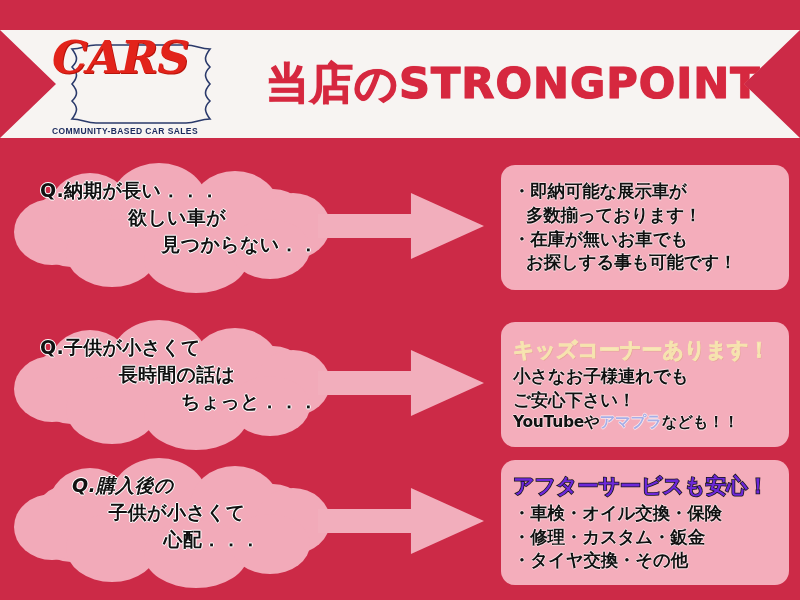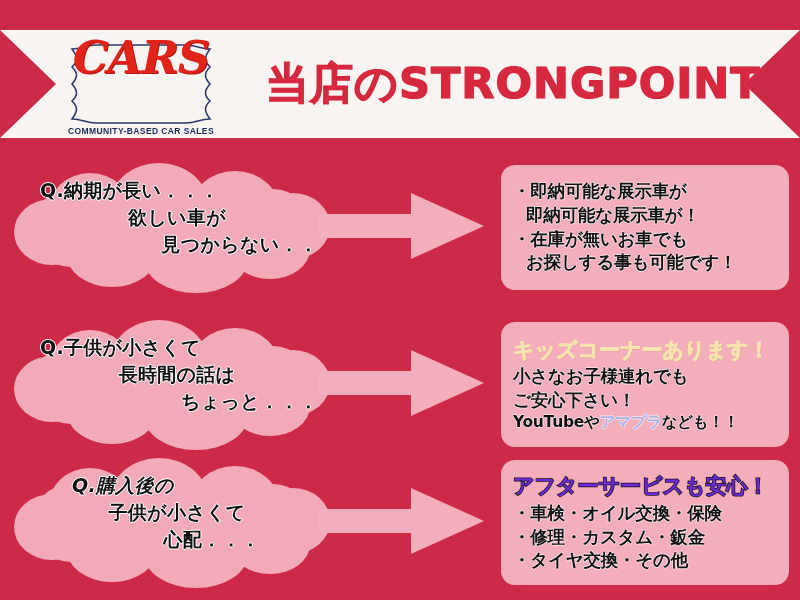--- a/index.html
+++ b/index.html
@@ -40,21 +40,20 @@
   }
 
   
   #logo-block {
     position: relative;
     width: 178px;
     height: 82px;
     flex: 0 0 auto;
     display: flex;
     flex-direction: column;
-    align-items: center;
     justify-content: center;
     gap: 43px;
   }
   #logo-frame {
     position: absolute;
     left: 0; top: 0;
     width: 178px;
     height: 82px;
   }
   #logo-word {
@@ -251,21 +250,21 @@
         <span class="l1">Q.納期が長い．．．</span>
         <span class="l2">欲しい車が</span>
         <span class="l3">見つからない．．</span>
       </div>
     </div>
 
     <div class="arrow"></div>
 
     <div class="answer">
       <div class="answer-line">・即納可能な展示車が</div>
-      <div class="answer-line indent">即納可能な展示車が！</div>
+      <div class="answer-line indent">多数揃っております！</div>
       <div class="answer-line">・在庫が無いお車でも</div>
       <div class="answer-line indent">お探しする事も可能です！</div>
     </div>
   </div>
 
   <div class="row" id="row-1">
 
     <div class="cloud">
       <div class="body"></div>
       <div class="puff" style="left:0px;  top:36px; width:76px; height:66px;"></div>

